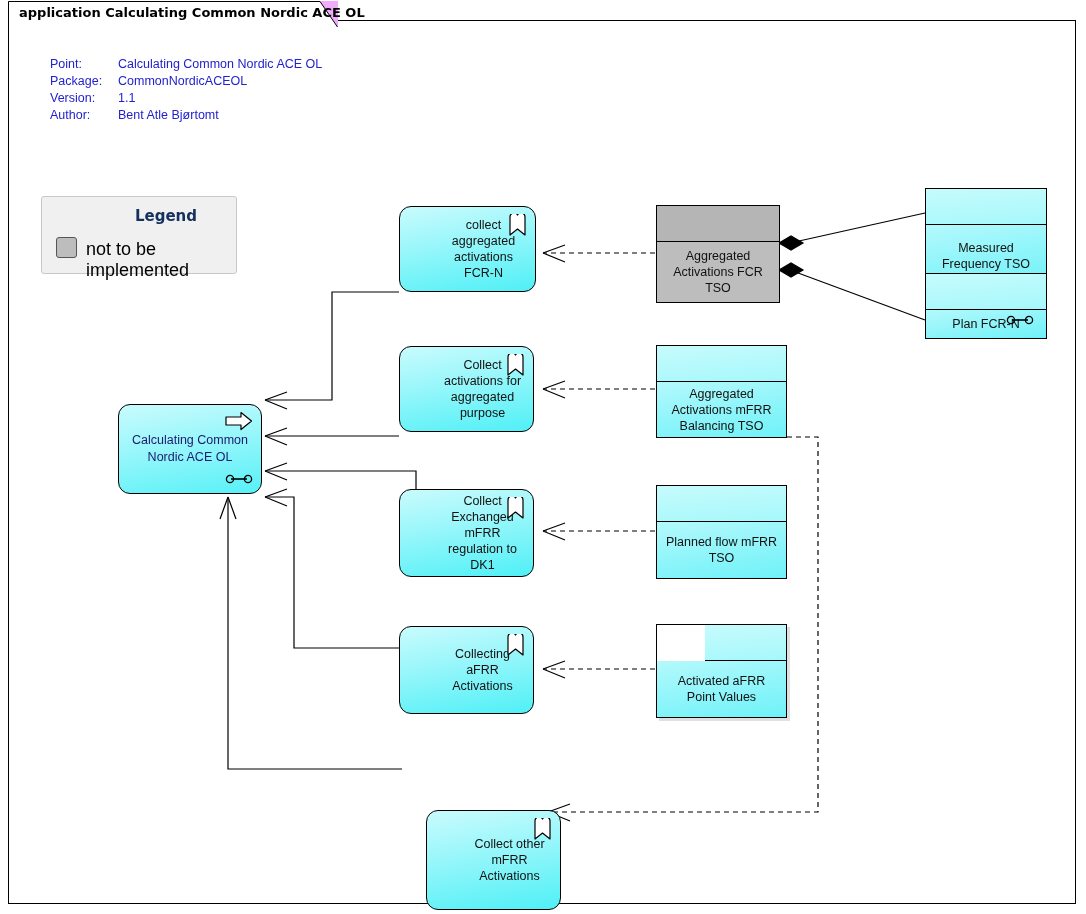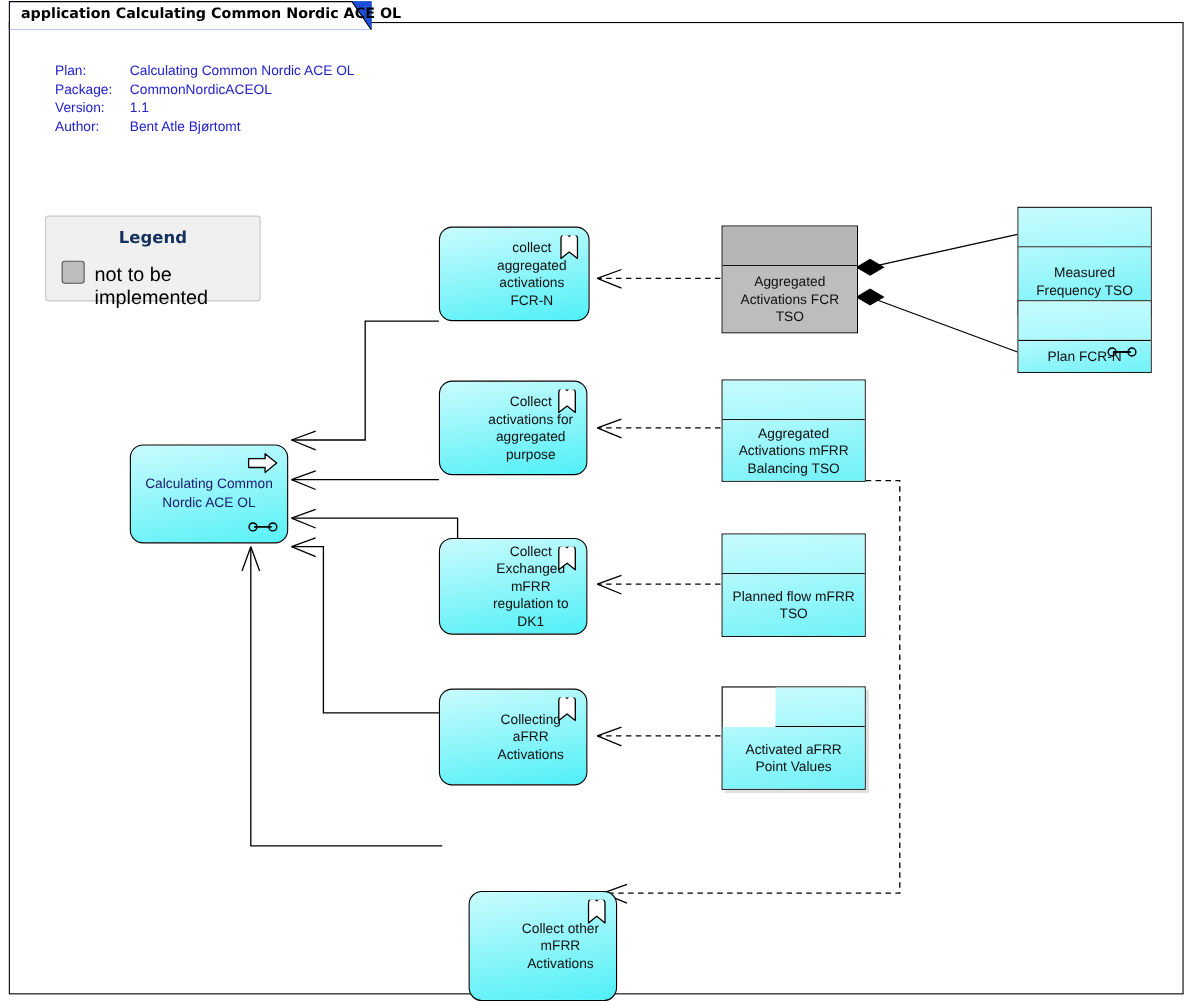--- a/index.html
+++ b/index.html
@@ -8,21 +8,21 @@
 
   #canvas{position:relative;width:1086px;height:914px;overflow:hidden;background:#ffffff;}
 
   
   .frame{
     position:absolute;left:8px;top:20px;width:1068px;height:884px;
     border:1px solid #000;background:#fff;box-sizing:border-box;
   }
   .title-tab{
     position:absolute;left:8px;top:1px;height:26px;width:330px;
-    box-sizing:border-box;background:#1d4ed8;z-index:6;
+    box-sizing:border-box;background:#f0abfc;z-index:6;
   }
   .title-tab .tabshape{position:absolute;inset:0;}
   .title-tab .tablabel{
     position:absolute;left:11px;top:4px;
     font-size:13px;font-weight:bold;color:#000;white-space:nowrap;
     font-family:"DejaVu Sans",sans-serif;
   }
 
   
   .meta{position:absolute;left:50px;top:56px;font-size:12.5px;color:#2222cc;}
@@ -32,20 +32,21 @@
 
   
   .legend{
     position:absolute;left:41px;top:196px;width:196px;height:78px;
     background:#f0f0f0;border:1px solid #c8c8c8;border-radius:3px;box-sizing:border-box;
   }
   .legend .ltitle{
     position:absolute;top:10px;left:0;width:100%;text-align:center;
     font-size:15px;font-weight:bold;color:#14315e;
     font-family:"DejaVu Sans",sans-serif;
+    padding-left:27px;
   }
   .legend .swatch{
     position:absolute;left:14px;top:40px;width:21px;height:21px;
     background:#bdbdbd;border:1px solid #555;border-radius:3px;box-sizing:border-box;
   }
   .legend .ltext{position:absolute;left:44px;top:42px;font-size:18px;color:#000;}
 
   
   .node{position:absolute;box-sizing:border-box;}
 
@@ -109,21 +110,21 @@
 
   <div class="title-tab">
     <svg class="tabshape" viewBox="0 0 330 26" preserveAspectRatio="none">
       <path d="M0.5,26 L0.5,0.5 L312,0.5 L329.5,26" fill="#ffffff" stroke="#000000" stroke-width="1"></path>
     </svg>
     <div class="tablabel">application Calculating Common Nordic ACE OL</div>
   </div>
 
   <div class="meta">
     <div class="row">
-      <span class="k">Plan:</span>
+      <span class="k">Point:</span>
       <span class="v">Calculating Common Nordic ACE OL</span>
     </div>
     <div class="row">
       <span class="k">Package:</span>
       <span class="v">CommonNordicACEOL</span>
     </div>
     <div class="row">
       <span class="k">Version:</span>
       <span class="v">1.1</span>
     </div>

